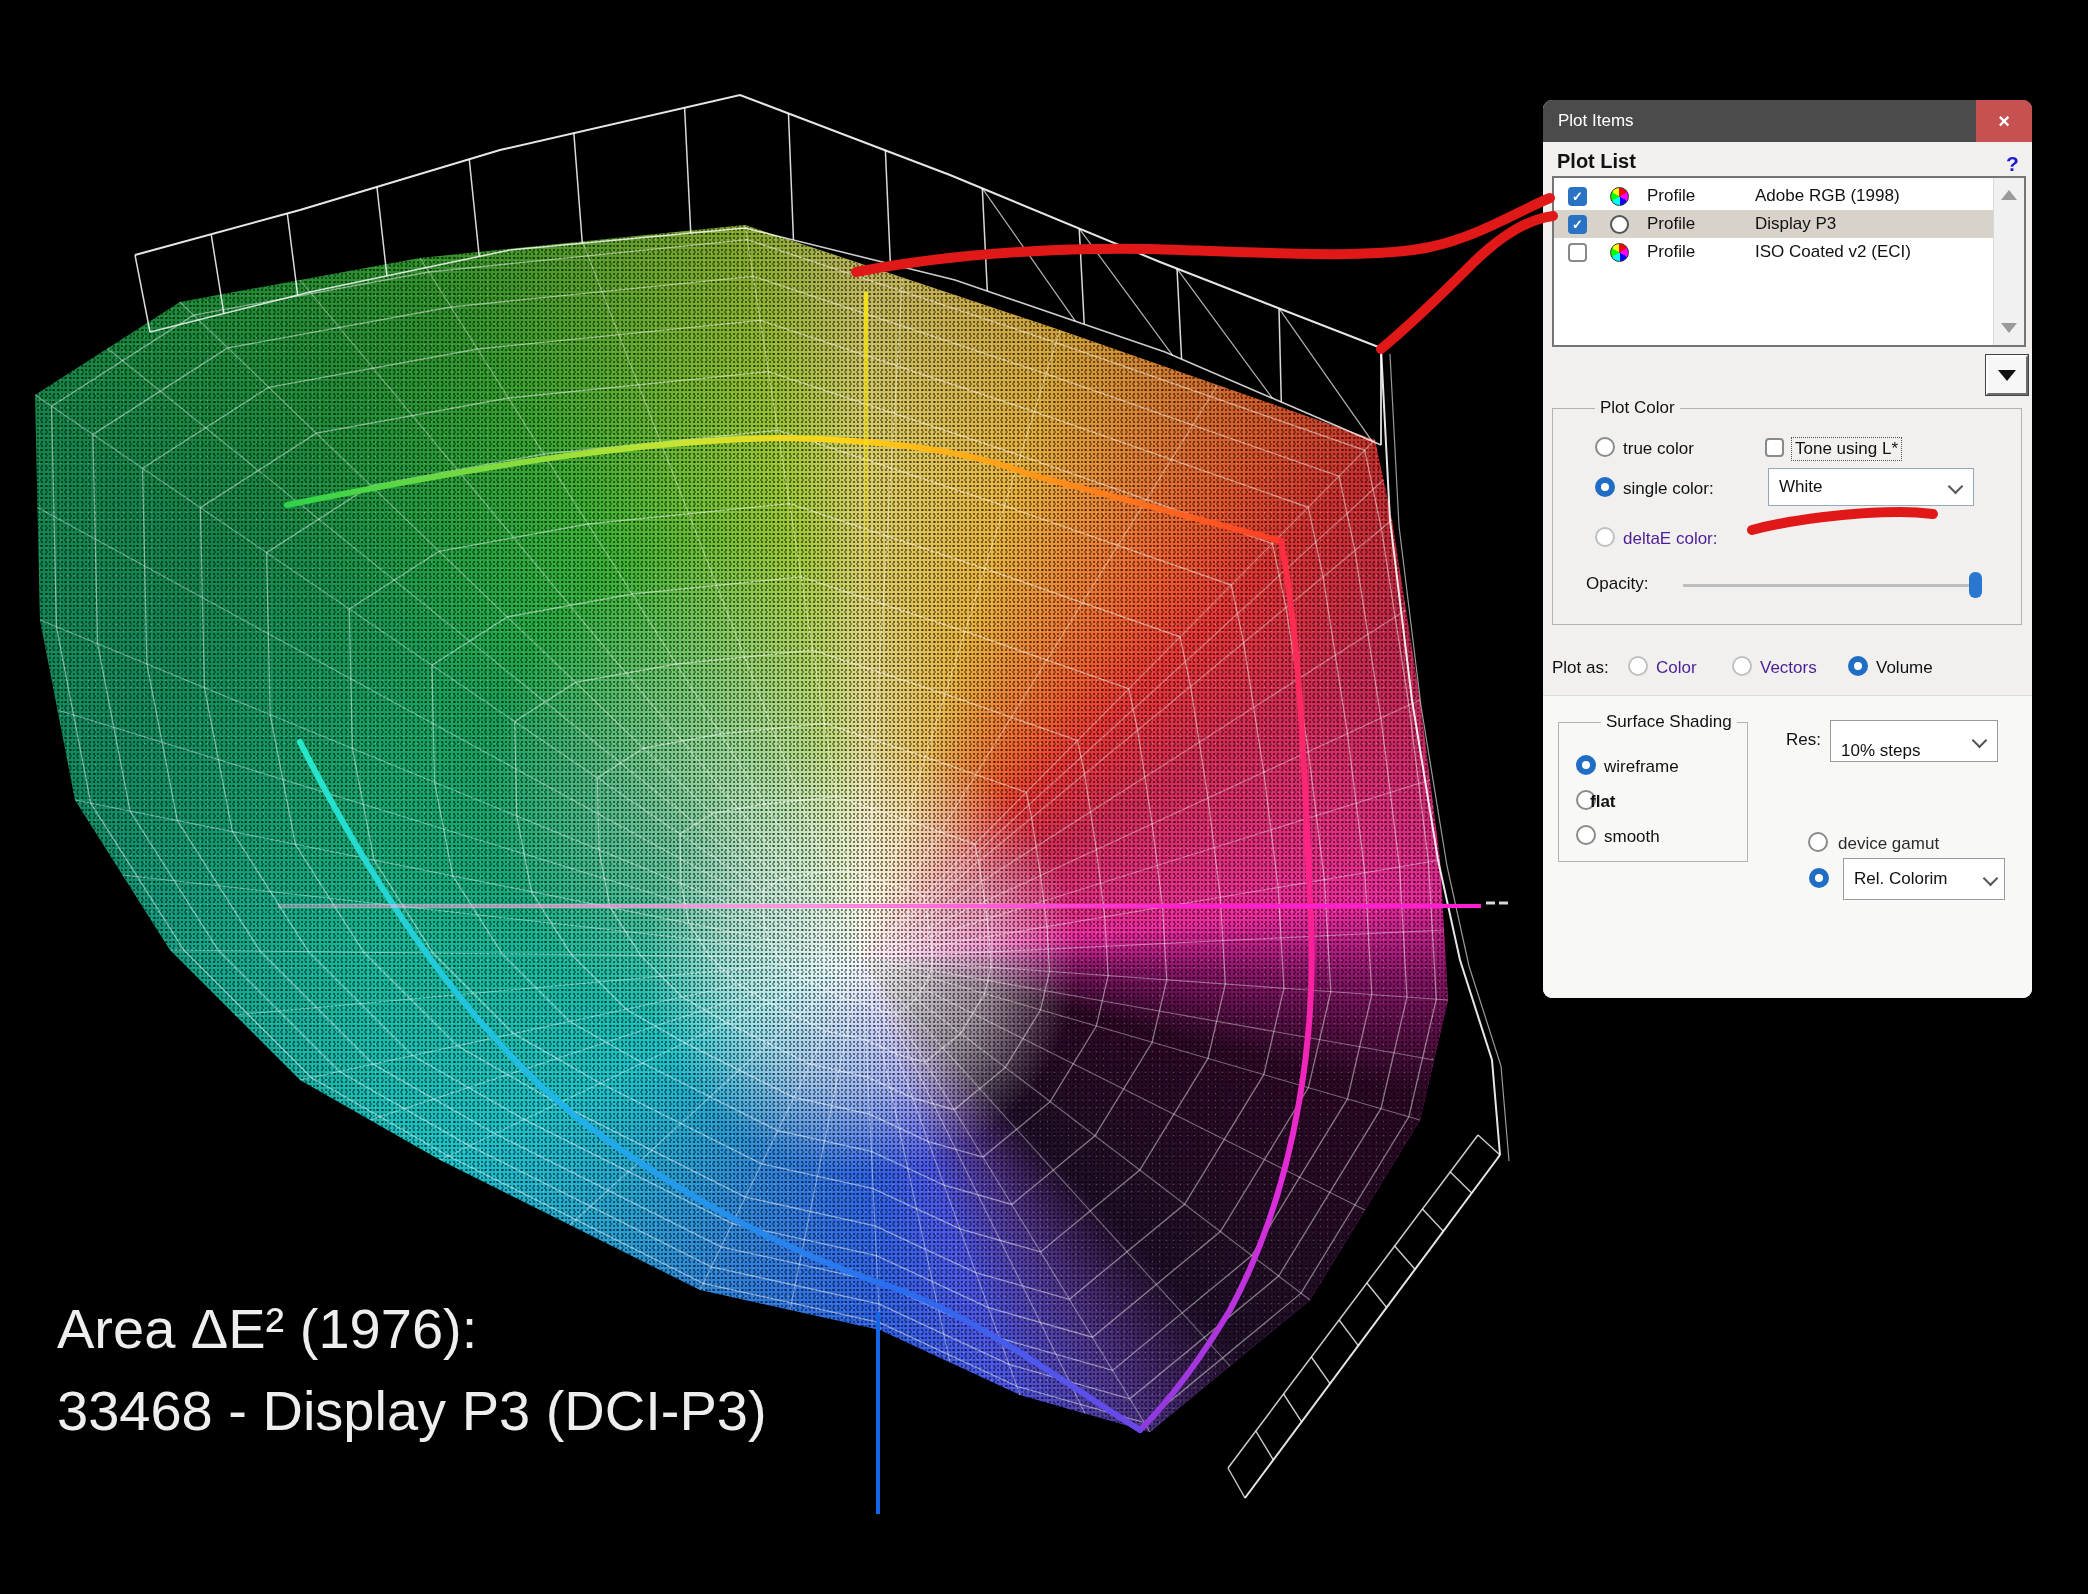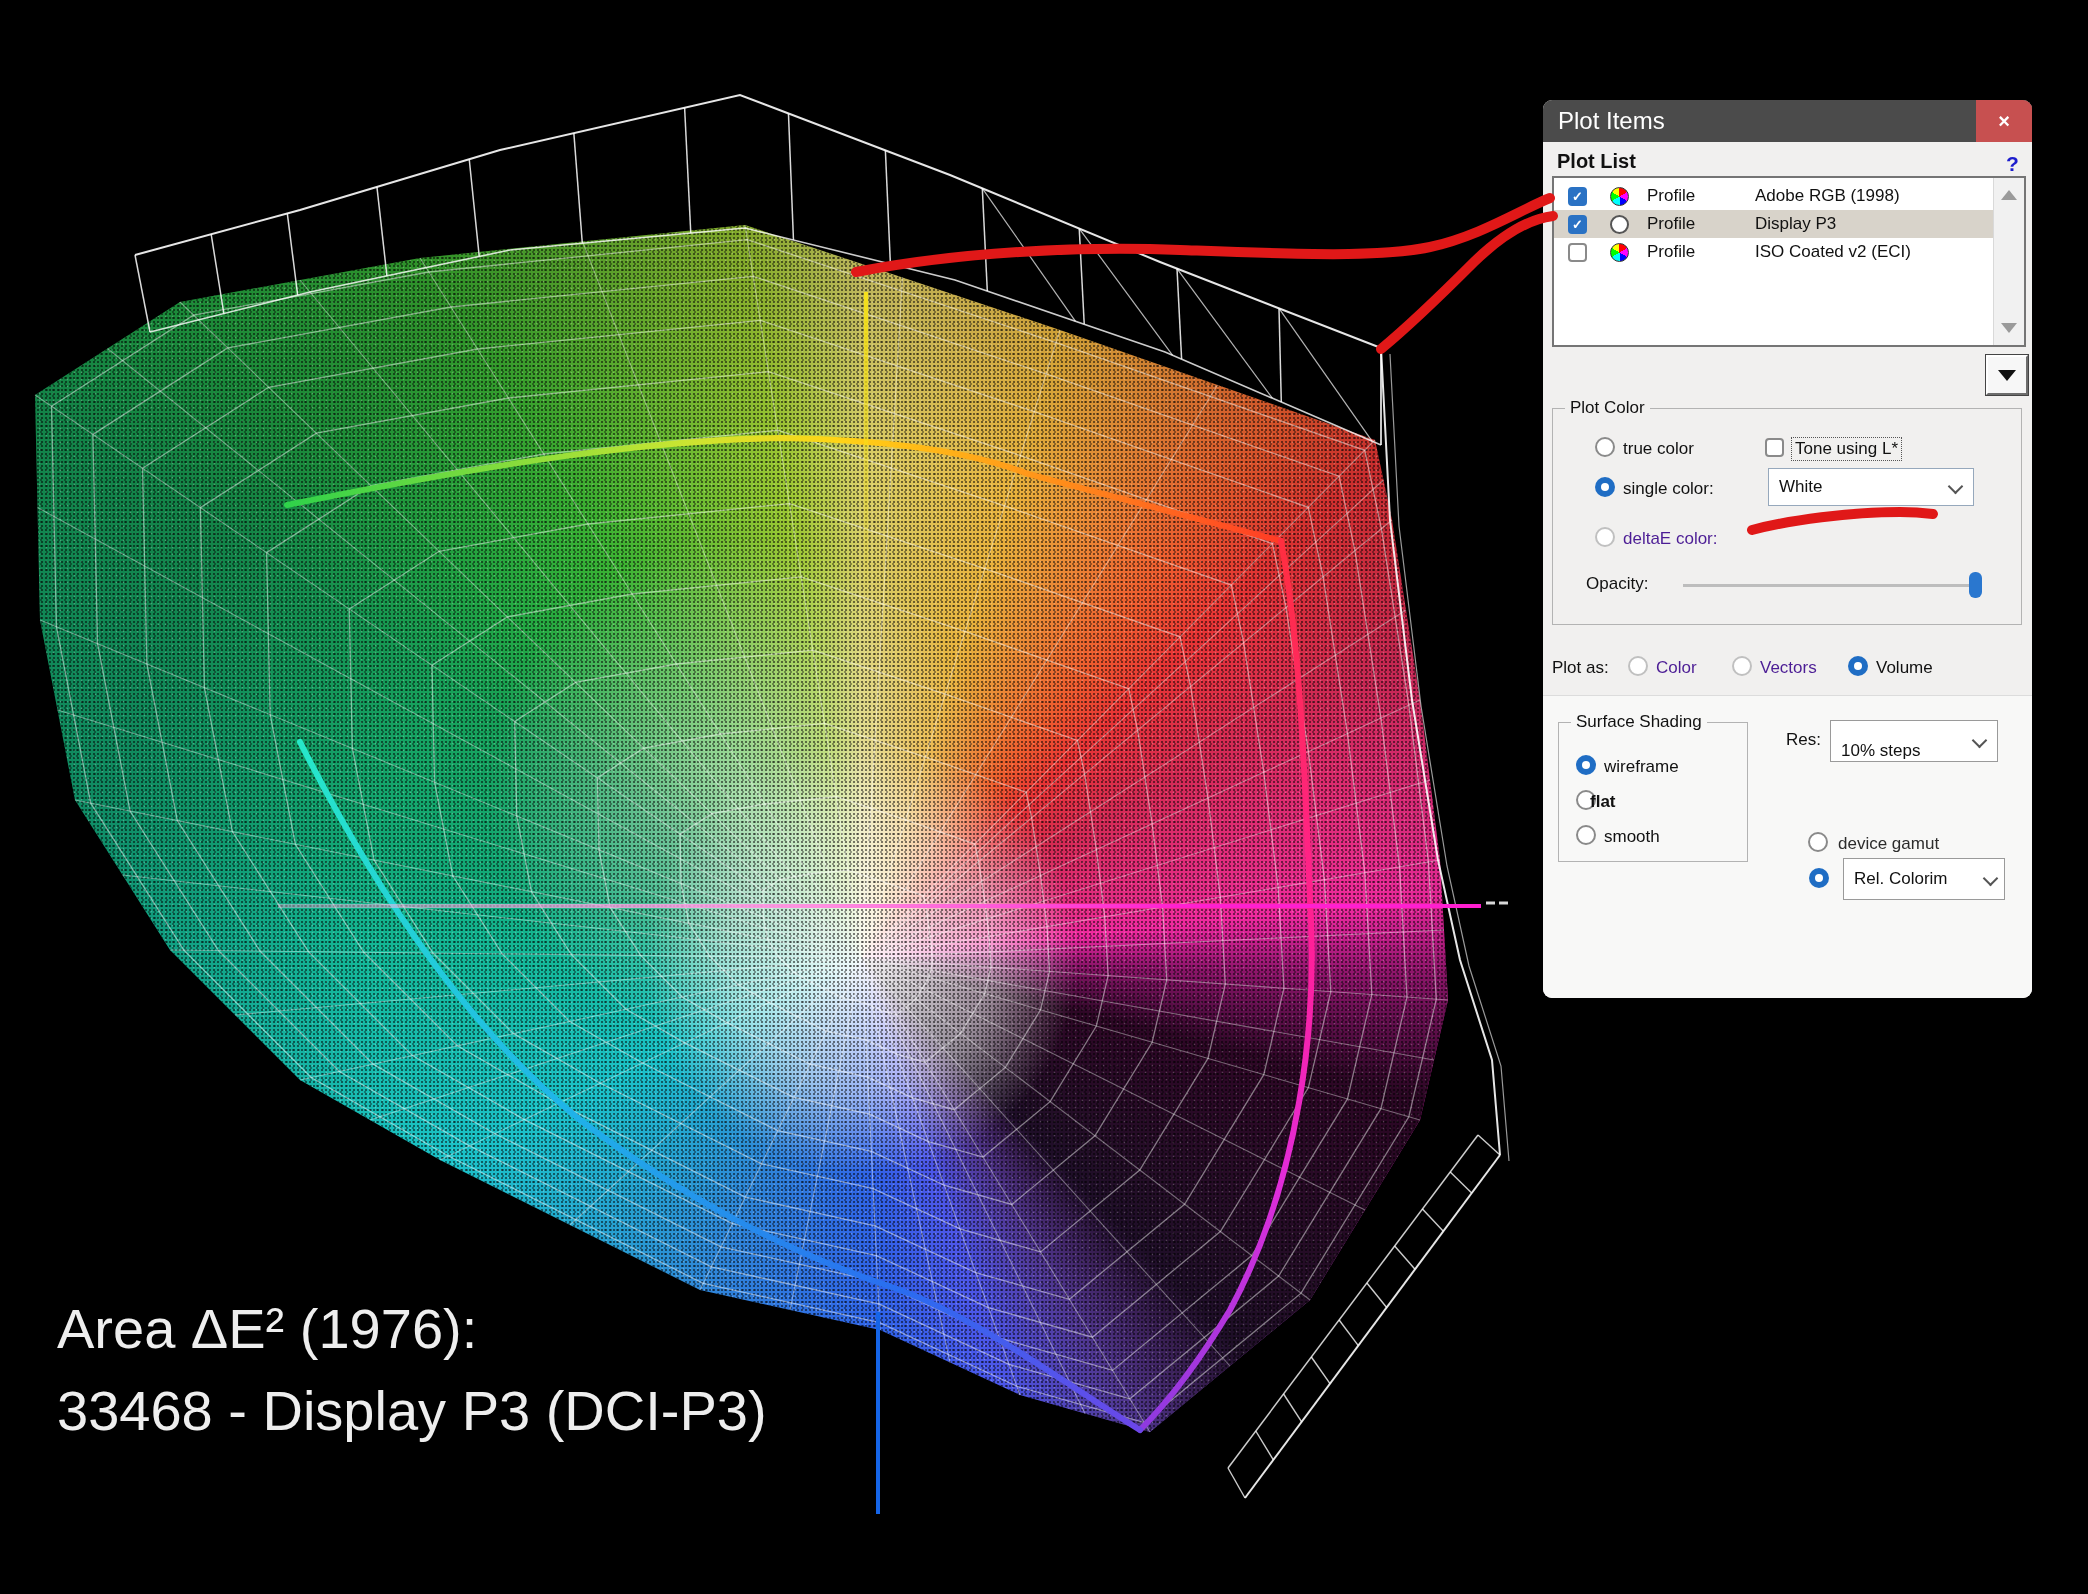--- a/index.html
+++ b/index.html
@@ -38,21 +38,21 @@
   
   .area-text{position:absolute;left:57px;top:1288px;color:#eeeeee;
     font-size:56px;font-weight:400;letter-spacing:0px;line-height:1.46;}
   .area-text div{white-space:nowrap;}
 
   
   .dialog{position:absolute;left:1543px;top:100px;width:489px;height:898px;
     background:#f1f0ef;border-radius:9px;box-shadow:0 10px 30px rgba(0,0,0,.65);
     overflow:hidden;font-size:17px;color:#111;}
   .titlebar{position:absolute;left:0;top:0;right:0;height:42px;background:#4b4b4b;
-    color:#fff;font-size:24px;display:flex;align-items:center;padding-left:15px;box-sizing:border-box;}
+    color:#fff;font-size:17px;display:flex;align-items:center;padding-left:15px;box-sizing:border-box;}
   .close-btn{position:absolute;right:0;top:0;width:56px;height:42px;background:#c75050;
     color:#fff;display:flex;align-items:center;justify-content:center;
     font-size:20px;font-weight:bold;}
   .plotlist-header{position:absolute;left:14px;top:50px;font-weight:bold;font-size:20px;}
   .help-link{position:absolute;left:463px;top:52px;color:#1d1dcd;font-weight:bold;font-size:21px;}
   .listbox{position:absolute;left:9px;top:76px;width:474px;height:171px;background:#fff;
     border:2px solid #757575;box-sizing:border-box;}
   .lrow{position:absolute;left:0;height:28px;width:440px;display:flex;align-items:center;}
   .lrow.sel{background:#d8d3ca;}
   .cb{width:19px;height:19px;border-radius:4px;box-sizing:border-box;position:absolute;left:14px;}
@@ -70,21 +70,21 @@
     border-left:8px solid transparent;border-right:8px solid transparent;border-bottom:10px solid #9a9a9a;}
   .tri-dn{position:absolute;left:7px;bottom:12px;width:0;height:0;
     border-left:8px solid transparent;border-right:8px solid transparent;border-top:10px solid #9a9a9a;}
   .drop-btn{position:absolute;left:443px;top:255px;width:42px;height:40px;background:#f7f7f7;
     border:2px solid;border-color:#fff #6d6d6d #6d6d6d #fff;box-shadow:0 0 0 1px #444;
     box-sizing:border-box;display:flex;align-items:center;justify-content:center;}
   .tri-dn-b{width:0;height:0;border-left:9px solid transparent;border-right:9px solid transparent;
     border-top:11px solid #111;}
 
   .groupbox{position:absolute;border:1px solid #b3b3b3;box-sizing:border-box;}
-  .grouplabel{position:absolute;background:#f1f0ef;padding:0 5px;font-size:17px;}
+  .grouplabel{position:absolute;background:#f1f0ef;padding:0 5px;font-size:17px;margin-left:30px;}
 
   .radio{width:20px;height:20px;border-radius:50%;box-sizing:border-box;position:absolute;}
   .radio.on{background:#1f6dc4;}
   .radio.on::after{content:"";position:absolute;left:6px;top:6px;width:8px;height:8px;
     border-radius:50%;background:#fff;}
   .radio.off{background:#fff;border:2px solid #8a8a8a;}
   .radio.dis{background:#fff;border:2px solid #c0c0c0;}
   .dis-t{color:#4c1d95;}
   .lbl{position:absolute;white-space:nowrap;}
 

